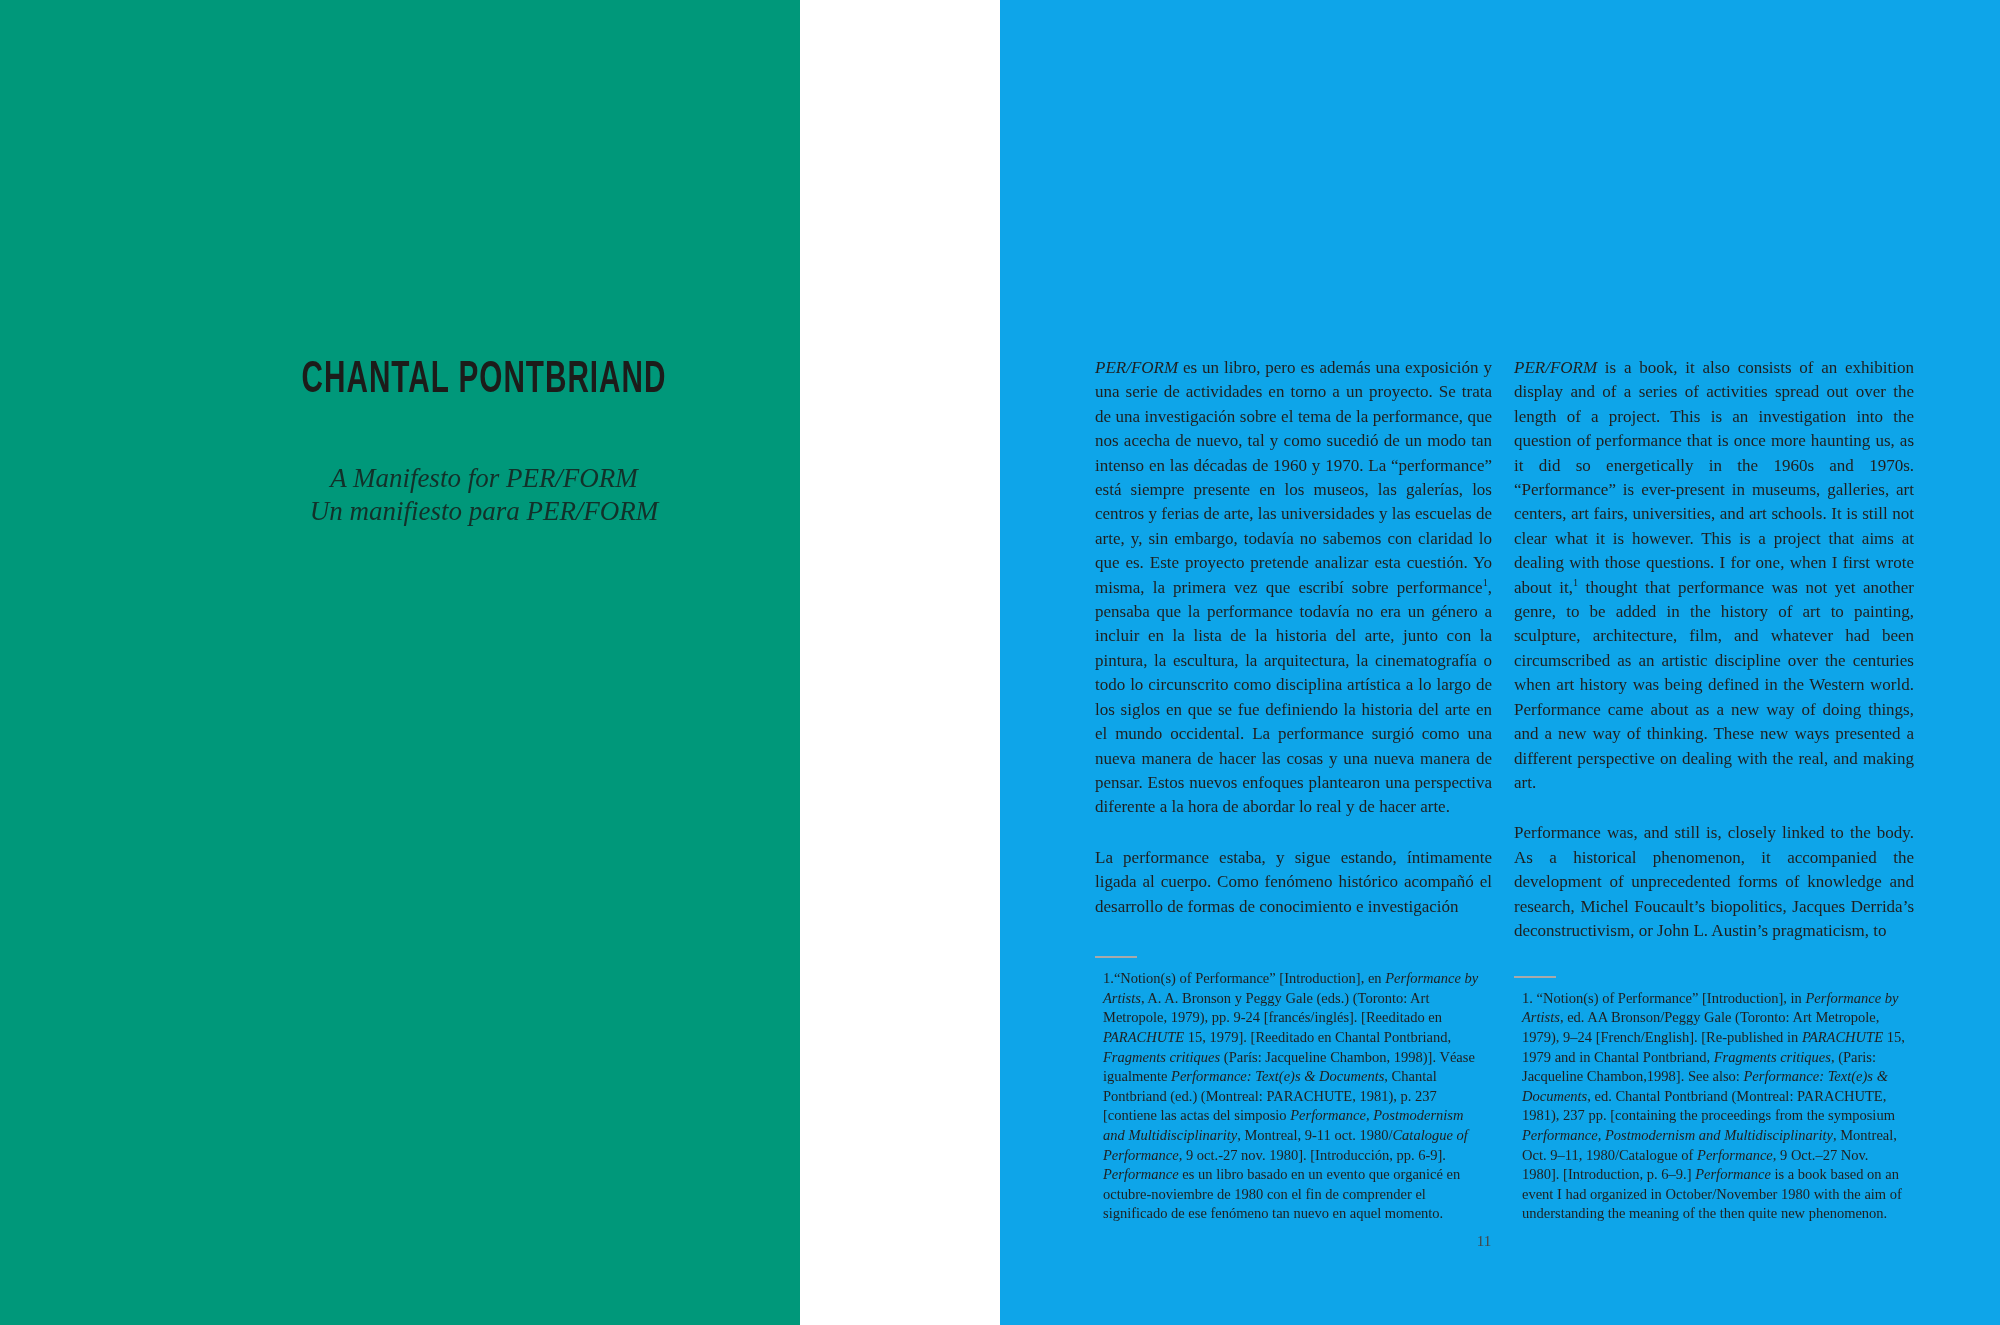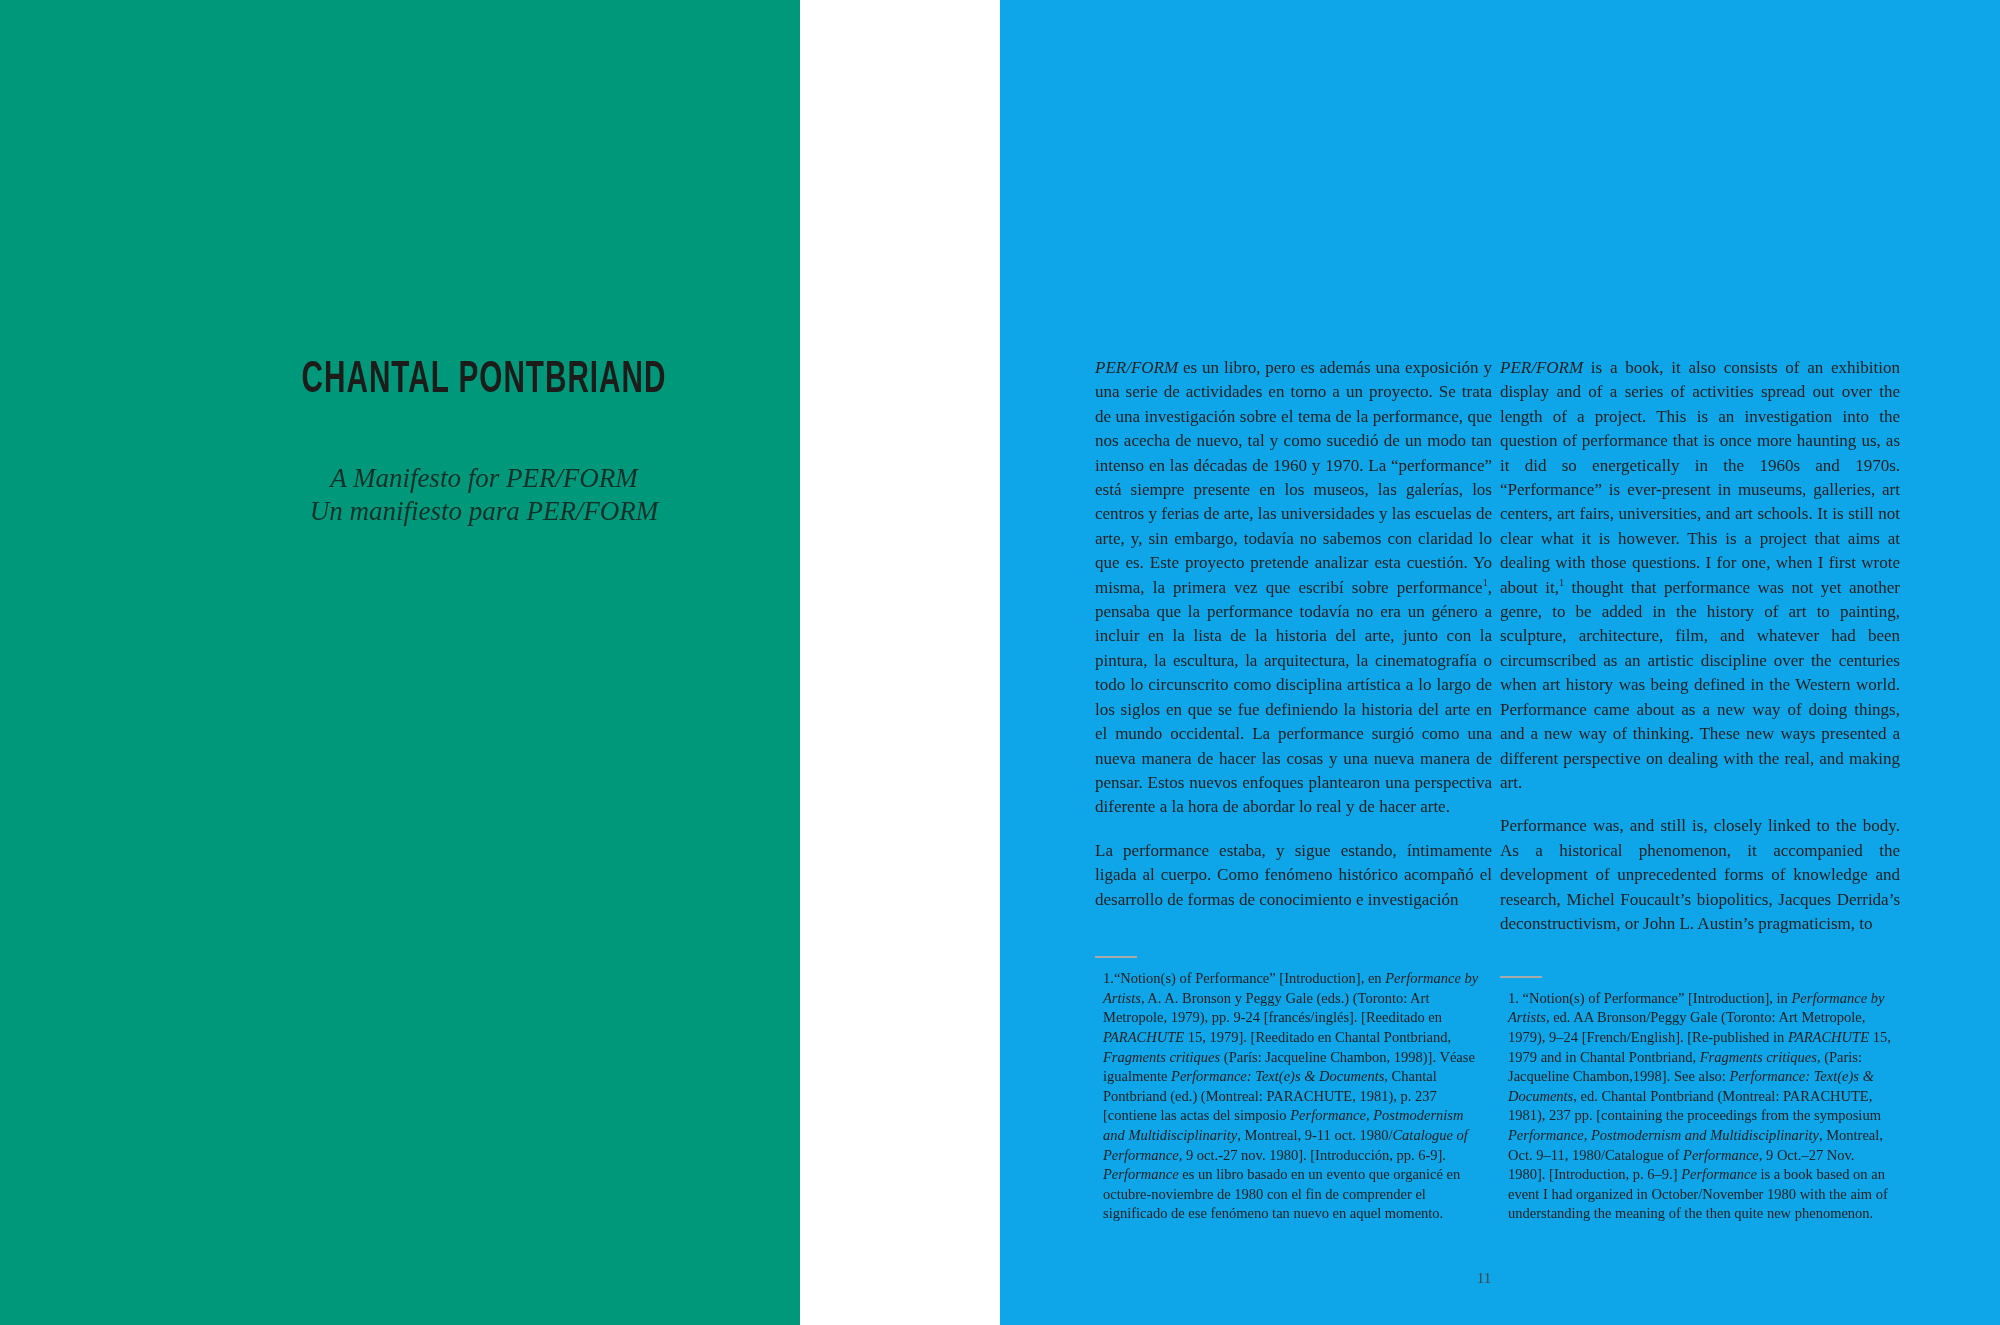--- a/index.html
+++ b/index.html
@@ -21,30 +21,30 @@
   }
   
   .right-page{position:absolute;top:0;left:1000px;width:1000px;height:1325px;background:#0ea5e9;padding-left:26px;}
   .column{
     position:absolute;top:356px;height:876px;display:flex;flex-direction:column;
     text-align:justify;color:var(--body-text,#1f1f1f);
     font-size:17px;line-height:24.4px;
     hyphens:auto;-webkit-hyphens:auto;
   }
   .col-es{left:95px;width:397px;}
-  .col-en{left:500px;width:400px;}
+  .col-en{left:514px;width:400px;}
   .body-para{margin:0;}
-  .body-para + .body-para{margin-top:19px;}
+  .body-para + .body-para{margin-top:26px;}
   .footnote{margin-top:auto;}
   .footnote-rule{width:42px;border-top:2px solid var(--footnote-rule,#a9a9a9);margin:0 0 11px 0;}
   .footnote-text{margin:8px;font-size:14.5px;line-height:19.6px;text-align:left;hyphens:none;-webkit-hyphens:none;}
   sup{font-size:60%;line-height:0;vertical-align:super;}
   .page-number{
     position:absolute;top:1232px;left:434px;width:100px;text-align:center;
-    font-size:15px;line-height:18px;color:#454545;margin-top:37px;
+    font-size:15px;line-height:18px;color:#454545;
   }
 </style>
 </head>
 <body>
 
 <div class="spread">
 
   <div class="left-page">
     <h1 class="author">CHANTAL PONTBRIAND</h1>
     <div class="subtitle">

